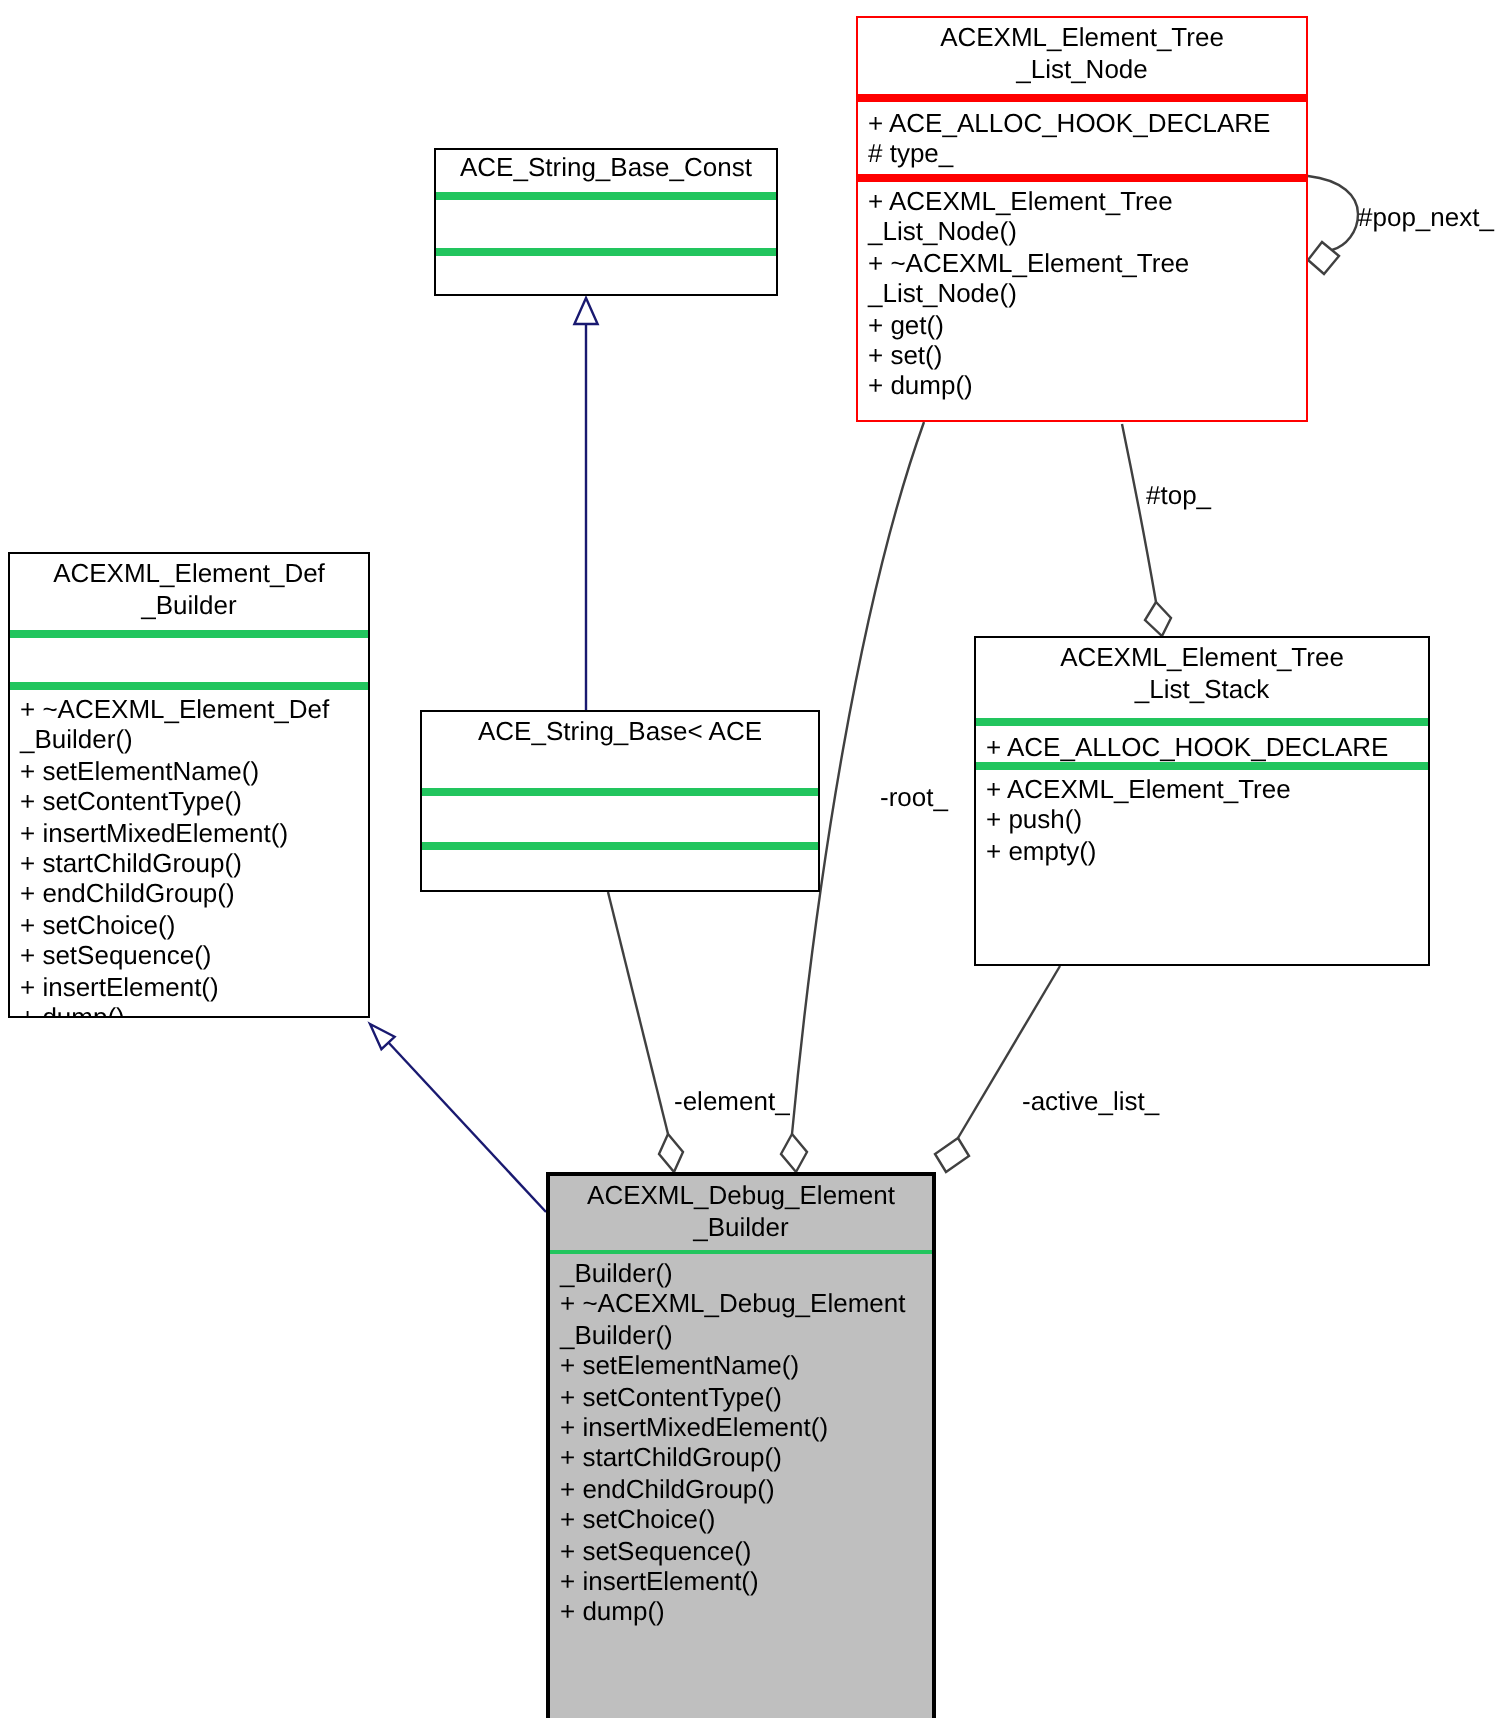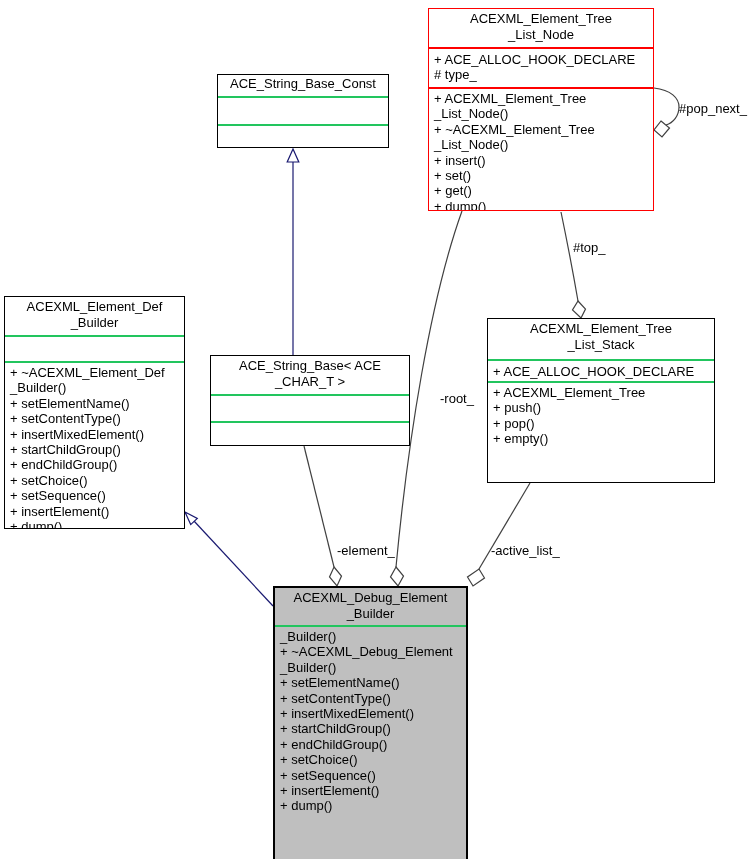--- a/index.html
+++ b/index.html
@@ -9,21 +9,21 @@
     overflow:hidden;
   }
   svg.edge-layer{position:absolute;left:0;top:0;width:755px;height:859px;}
   .uml-node{
     position:absolute;background:#ffffff;border:1px solid #000;
     box-sizing:border-box;display:flex;flex-direction:column;
   }
   .uml-node.red{border-color:#ff0000;}
   .uml-node.focus{background:#bfbfbf;border-width:2px;}
   .comp{box-sizing:border-box;overflow:hidden;flex:0 0 auto;}
-  .comp+.comp{border-top:2px solid #22c55e;}
+  .comp+.comp{border-top:4px solid #22c55e;}
   .uml-node.red .comp+.comp{border-top-color:#ff0000;}
   .uml-node.focus .comp+.comp{border-top-width:2px;}
   .comp.grow{flex:1 1 auto;}
   .comp.title{padding-top:2px;}
   .comp.title .line{text-align:center;line-height:16px;white-space:nowrap;}
   .comp.attrs{padding:3px 5px 0 5px;}
   .comp.methods{padding:2px 5px 0 5px;}
   .comp.attrs .line,.comp.methods .line{line-height:15.4px;text-align:left;white-space:nowrap;}
   .edge-label{position:absolute;white-space:nowrap;line-height:13px;}
 </style>
@@ -77,36 +77,35 @@
       </div>
     <div class="comp attrs" style="height:40px;">
         <div class="line">+ ACE_ALLOC_HOOK_DECLARE</div>
         <div class="line"># type_</div>
       </div>
     <div class="comp methods grow">
         <div class="line">+ ACEXML_Element_Tree</div>
         <div class="line">_List_Node()</div>
         <div class="line">+ ~ACEXML_Element_Tree</div>
         <div class="line">_List_Node()</div>
-        <div class="line">+ insert()</div>
+        <div class="line">+ get()</div>
         <div class="line">+ set()</div>
-        <div class="line">+ get()</div>
         <div class="line">+ dump()</div>
       </div>
   </div>
 
   <div class="uml-node" style="left:217px;top:74px;width:172px;height:74px;">
     <div class="comp title" style="height:21px;padding-top:1px;">
         <div class="line">ACE_String_Base_Const</div>
       </div>
     <div class="comp attrs" style="height:28px;"></div>
     <div class="comp methods grow"></div>
   </div>
 
-  <div class="uml-node" style="left:4px;top:296px;width:181px;height:233px;">
+  <div class="uml-node" style="left:4px;top:276px;width:181px;height:233px;">
     <div class="comp title" style="height:38px;">
         <div class="line">ACEXML_Element_Def</div>
         <div class="line">_Builder</div>
       </div>
     <div class="comp attrs" style="height:26px;"></div>
     <div class="comp methods grow">
         <div class="line">+ ~ACEXML_Element_Def</div>
         <div class="line">_Builder()</div>
         <div class="line">+ setElementName()</div>
         <div class="line">+ setContentType()</div>
@@ -116,38 +115,36 @@
         <div class="line">+ setChoice()</div>
         <div class="line">+ setSequence()</div>
         <div class="line">+ insertElement()</div>
         <div class="line">+ dump()</div>
       </div>
   </div>
 
   <div class="uml-node" style="left:210px;top:355px;width:200px;height:91px;">
     <div class="comp title" style="height:38px;">
         <div class="line">ACE_String_Base&lt; ACE</div>
-        <div class="line">_CHAR_T &gt;</div>
       </div>
     <div class="comp attrs" style="height:27px;"></div>
     <div class="comp methods grow"></div>
   </div>
 
   <div class="uml-node" style="left:487px;top:318px;width:228px;height:165px;">
     <div class="comp title" style="height:40px;">
         <div class="line">ACEXML_Element_Tree</div>
         <div class="line">_List_Stack</div>
       </div>
     <div class="comp attrs" style="height:22px;">
         <div class="line">+ ACE_ALLOC_HOOK_DECLARE</div>
       </div>
     <div class="comp methods grow">
         <div class="line">+ ACEXML_Element_Tree</div>
         <div class="line">+ push()</div>
-        <div class="line">+ pop()</div>
         <div class="line">+ empty()</div>
       </div>
   </div>
 
   <div class="uml-node focus" style="left:273px;top:586px;width:195px;height:296px;">
     <div class="comp title" style="height:37px;">
         <div class="line">ACEXML_Debug_Element</div>
         <div class="line">_Builder</div>
       </div>
     <div class="comp methods grow">
@@ -163,15 +160,15 @@
         <div class="line">+ setSequence()</div>
         <div class="line">+ insertElement()</div>
         <div class="line">+ dump()</div>
       </div>
   </div>
 
   <div class="edge-label" style="left:679px;top:102px;">#pop_next_</div>
   <div class="edge-label" style="left:573px;top:241px;">#top_</div>
   <div class="edge-label" style="left:440px;top:392px;">-root_</div>
   <div class="edge-label" style="left:337px;top:544px;">-element_</div>
-  <div class="edge-label" style="left:491px;top:544px;">-active_list_</div>
+  <div class="edge-label" style="left:511px;top:544px;">-active_list_</div>
 
 </div>
 
 </body></html>

